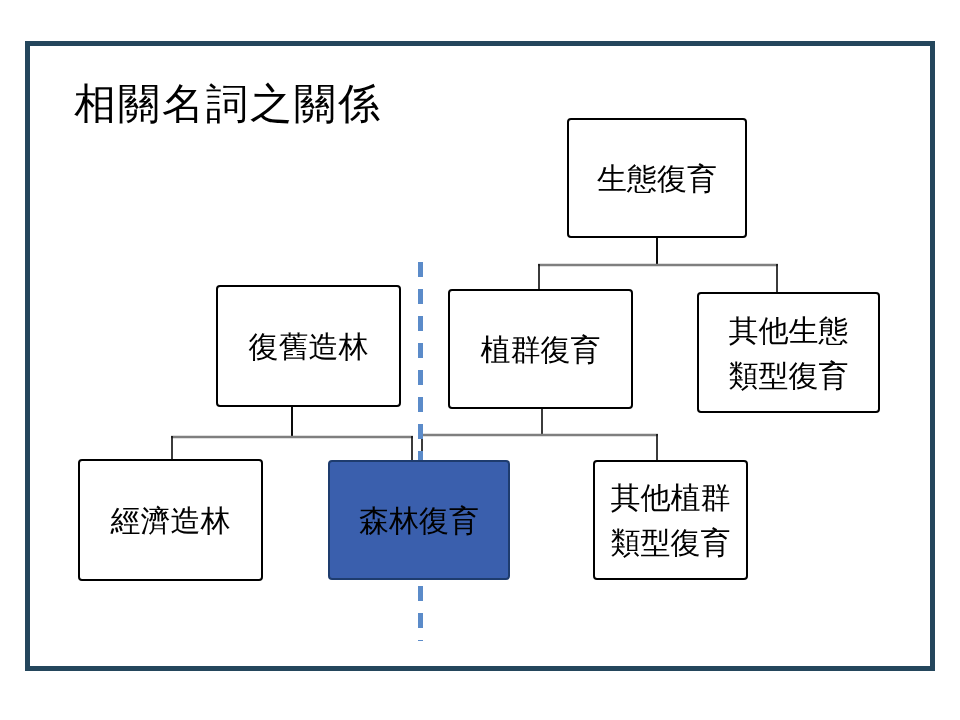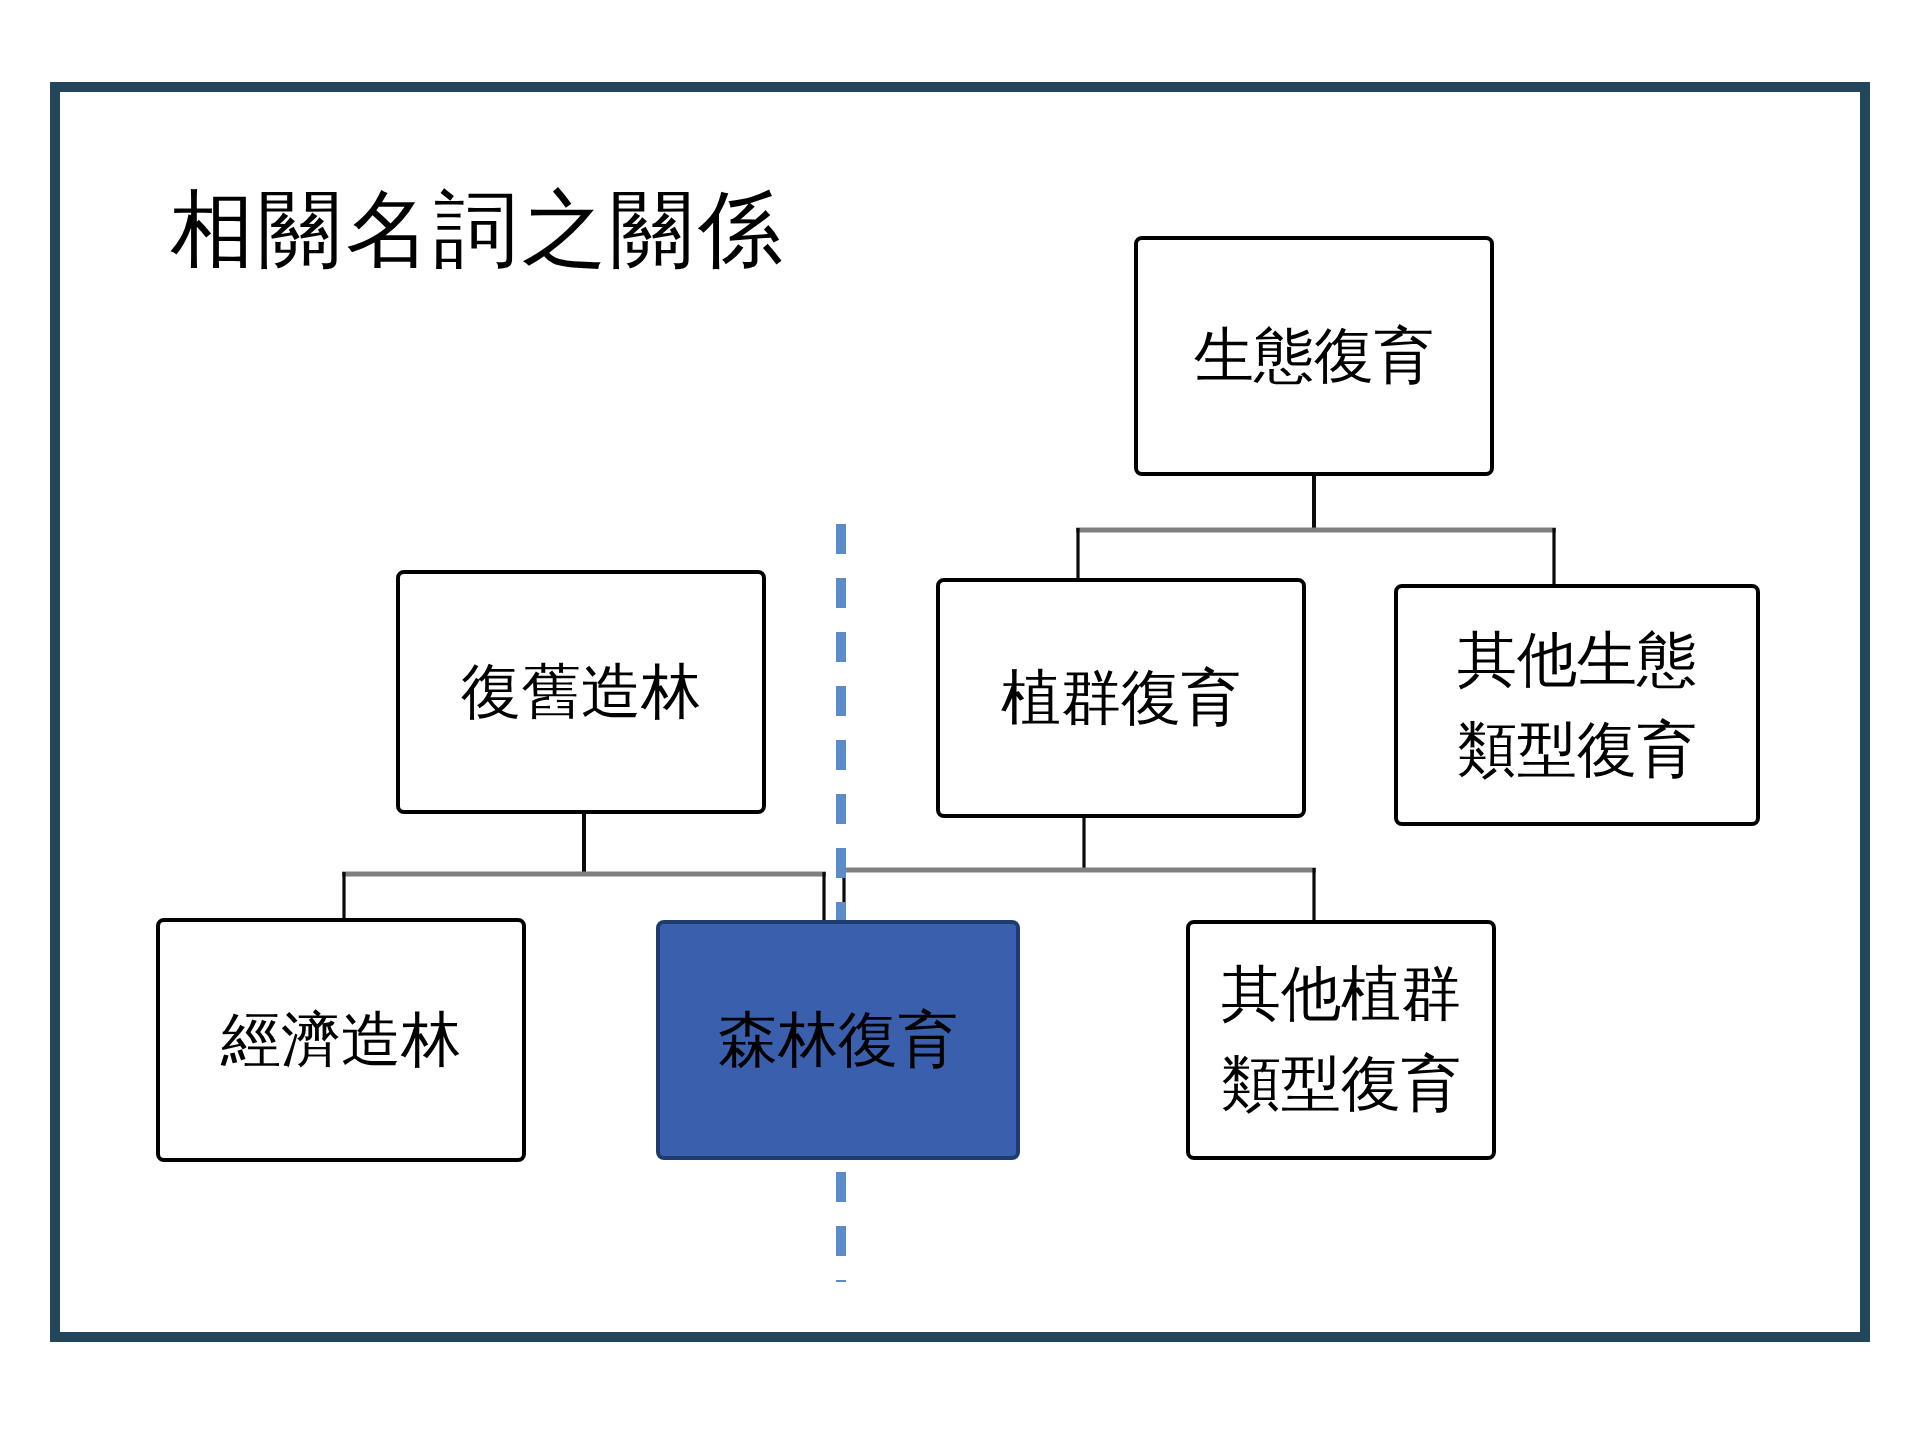--- a/index.html
+++ b/index.html
@@ -15,39 +15,39 @@
   body{
     width:960px;height:720px;background:#ffffff;position:relative;
     font-family:"Liberation Sans",sans-serif;overflow:hidden;
   }
   .slide{position:absolute;inset:0;}
   .frame{
     position:absolute;left:25px;top:41px;width:900px;height:620px;
     border:5px solid var(--frame-color);background:transparent;
   }
   .title{
-    position:absolute;left:74px;top:76px;margin:11px;
+    position:absolute;left:74px;top:76px;margin:0;
     font-family:"Liberation Serif","DejaVu Serif",serif;
     font-weight:400;font-size:42px;color:#000;letter-spacing:2px;
     white-space:nowrap;
   }
   svg.connectors{position:absolute;left:0;top:0;width:960px;height:720px;pointer-events:none;}
   svg .h-line{stroke:var(--connector-gray);stroke-width:2.5;fill:none;}
   svg .v-line{stroke:var(--connector-black);stroke-width:1.6;fill:none;}
   svg .stem{stroke:var(--connector-black);stroke-width:2;fill:none;}
   svg .dash-line{stroke:var(--dash-blue);stroke-width:5;stroke-dasharray:15 12;fill:none;}
   .node{
     position:absolute;background:#ffffff;border:2px solid var(--node-border);
     border-radius:4px;display:flex;align-items:center;justify-content:center;
     font-size:30px;color:#000;text-align:center;white-space:pre-line;
     line-height:1.5;box-sizing:border-box;
   }
   #node-shengtai{left:567px;top:118px;width:180px;height:120px;}
-  #node-fujiu{left:198px;top:285px;width:185px;height:122px;}
-  #node-zhiqun{left:468px;top:289px;width:185px;height:120px;}
+  #node-fujiu{left:216px;top:285px;width:185px;height:122px;}
+  #node-zhiqun{left:448px;top:289px;width:185px;height:120px;}
   #node-qita-shengtai{left:685px;top:292px;width:183px;height:121px;margin-left:12px;}
   #node-jingji{left:78px;top:459px;width:185px;height:122px;}
   #node-senlin{left:328px;top:460px;width:182px;height:120px;
     background:var(--accent-blue);border-color:var(--accent-border);}
   #node-qita-zhiqun{left:593px;top:460px;width:155px;height:120px;}
 </style>
 </head>
 <body>
 
 <div class="slide">

